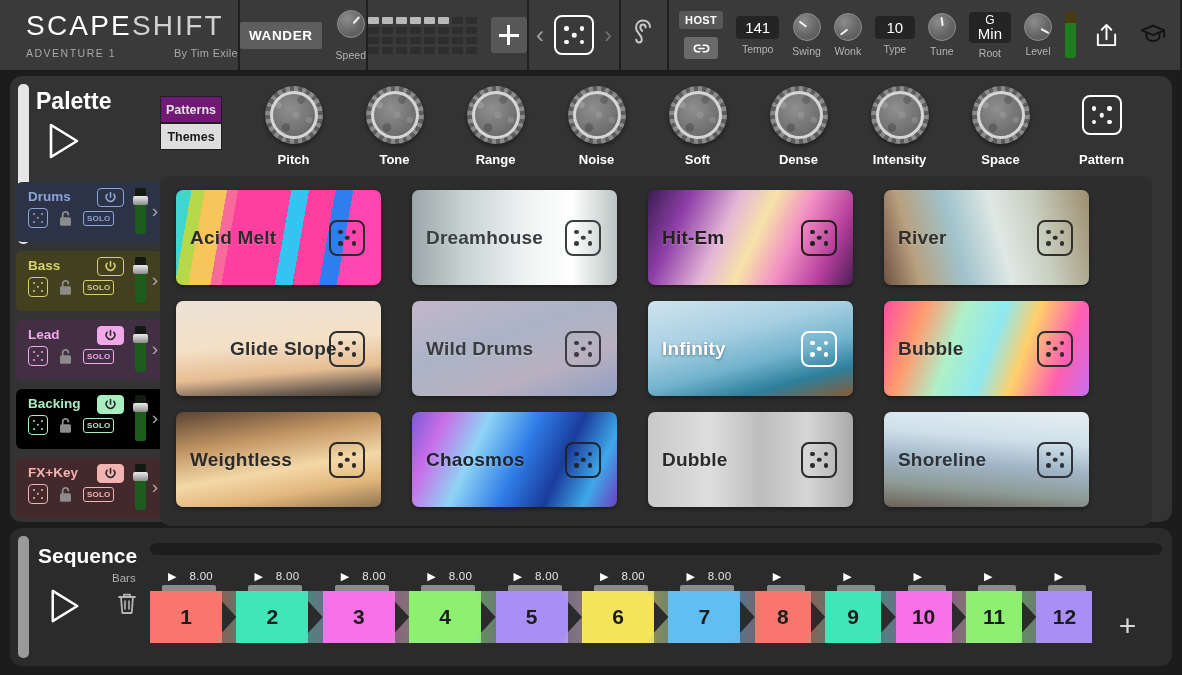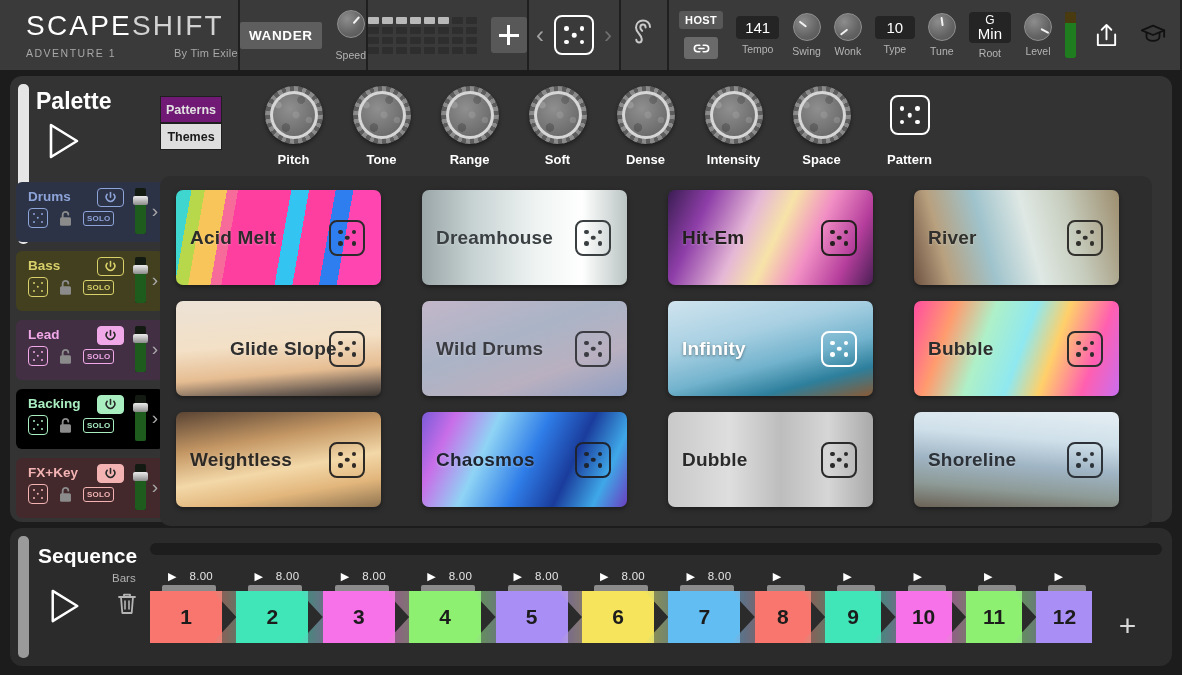--- a/index.html
+++ b/index.html
@@ -71,21 +71,21 @@
 
   
   .palette { position: absolute; left: 10px; top: 76px; width: 1162px; height: 446px; background: #333333; border-radius: 12px; }
   .pal-accent { position: absolute; left: 8px; top: 8px; width: 11px; height: 160px; background: #e6e6e6; border-radius: 5px; }
   .pal-title { position: absolute; left: 36px; top: 88px; font-size: 23px; font-weight: bold; color: #fff; }
   .pal-play { position: absolute; left: 46px; top: 122px; }
   .seg { position: absolute; left: 160px; width: 62px; height: 27px; display: flex; align-items: center; justify-content: center; font-size: 12.5px; font-weight: bold; border: 1px solid #1f1f1f; }
   .seg.patterns { top: 96px; background: #701a75; color: #e2e2e2; }
   .seg.themes { top: 123px; background: #dedede; color: #1b1b1b; }
 
-  .knobrow { position: absolute; left: 255px; top: 86px; display: flex; gap: 11px; }
+  .knobrow { position: absolute; left: 255px; top: 86px; display: flex; gap: 24px; }
   .kcol { width: 77px; display: flex; flex-direction: column; align-items: center; gap: 8px; }
   .kcol .klab { font-size: 13px; color: #fff; font-weight: bold; }
   .capknob { width: 58px; height: 58px; position: relative; }
   .capknob .teeth { position: absolute; inset: 0; border-radius: 50%;
      background:
       repeating-conic-gradient(from 0deg, #8a8a8a 0deg 9deg, #5d5d5d 9deg 18deg);
      filter: drop-shadow(0 2px 2px rgba(0,0,0,.45)); }
   .capknob .ring { position: absolute; inset: 5px; border-radius: 50%; background: #d6d6d6; }
   .capknob .face { position: absolute; inset: 8px; border-radius: 50%;
      background: radial-gradient(circle at 40% 35%, #8f8f8f, #6e6e6e 70%, #616161 100%); overflow: hidden; }
@@ -111,21 +111,21 @@
   .td4 { left: 3.6px; bottom: 4px; } .td5 { right: 3.6px; bottom: 4px; }
   .tpow { position: absolute; right: 40px; top: 6px; width: 27px; height: 19px; border-radius: 4px; border: 1.4px solid; display: flex; align-items: center; justify-content: center; }
   .tsolo { font-size: 8px; font-weight: bold; border: 1.3px solid; border-radius: 3px; padding: 2px 3px; letter-spacing: .2px; }
   .tfader { position: absolute; right: 18px; top: 6px; width: 11px; height: 46px; background: #121a12; border-radius: 2px; }
   .tfader .fill { position: absolute; left: 0; right: 0; bottom: 0; height: 36px; background: #1d5c1d; border-radius: 2px; }
   .tfader .cap { position: absolute; left: -2px; width: 15px; height: 9px; top: 8px; background: linear-gradient(#ececec,#8c8c8c); border-radius: 2px; }
   .lockico { width: 17px; height: 17px; }
 
   
   .cards { position: absolute; left: 160px; top: 176px; width: 992px; height: 350px; background: #2d2d2d; border-radius: 10px; padding: 14px 16px; }
-  .card-grid { display: grid; grid-template-columns: repeat(4, 205px); grid-template-rows: repeat(3, 95px); gap: 16px 41px; }
+  .card-grid { display: grid; grid-template-columns: repeat(4, 205px); grid-template-rows: repeat(3, 95px); gap: 16px 31px; }
   .card { position: relative; border-radius: 7px; overflow: hidden; display: flex; align-items: center; padding: 0 10px; box-shadow: 0 2px 5px rgba(0,0,0,.4); }
   .card .cname { font-size: 19px; font-weight: bold; letter-spacing: .2px; z-index: 2; position: absolute; left: 14px; text-shadow: 0 1px 2px rgba(255,255,255,.25); }
   .card .cdice { position: absolute; right: 16px; top: 50%; transform: translateY(-50%); z-index: 2; }
 
   
   .sequence { position: absolute; left: 10px; top: 528px; width: 1162px; height: 138px; background: #2b2b2b; border-radius: 12px; }
   .seq-accent { position: absolute; left: 8px; top: 8px; width: 11px; height: 122px; background: #9a9a9a; border-radius: 5px; }
   .seq-title { position: absolute; left: 38px; top: 544px; font-size: 21px; font-weight: bold; color: #fff; }
   .seq-play { position: absolute; left: 48px; top: 588px; }
   .seq-bars { position: absolute; left: 112px; top: 572px; font-size: 11.5px; color: #b2b2b2; }
@@ -337,20 +337,28 @@
           <div class="face"></div>
         </div>
         <div class="klab">Range</div>
       </div>
       <div class="kcol">
         <div class="capknob">
           <div class="teeth"></div>
           <div class="ring"></div>
           <div class="face"></div>
         </div>
+        <div class="klab">Noise</div>
+      </div>
+      <div class="kcol">
+        <div class="capknob">
+          <div class="teeth"></div>
+          <div class="ring"></div>
+          <div class="face"></div>
+        </div>
         <div class="klab">Soft</div>
       </div>
       <div class="kcol">
         <div class="capknob">
           <div class="teeth"></div>
           <div class="ring"></div>
           <div class="face"></div>
         </div>
         <div class="klab">Dense</div>
       </div>

